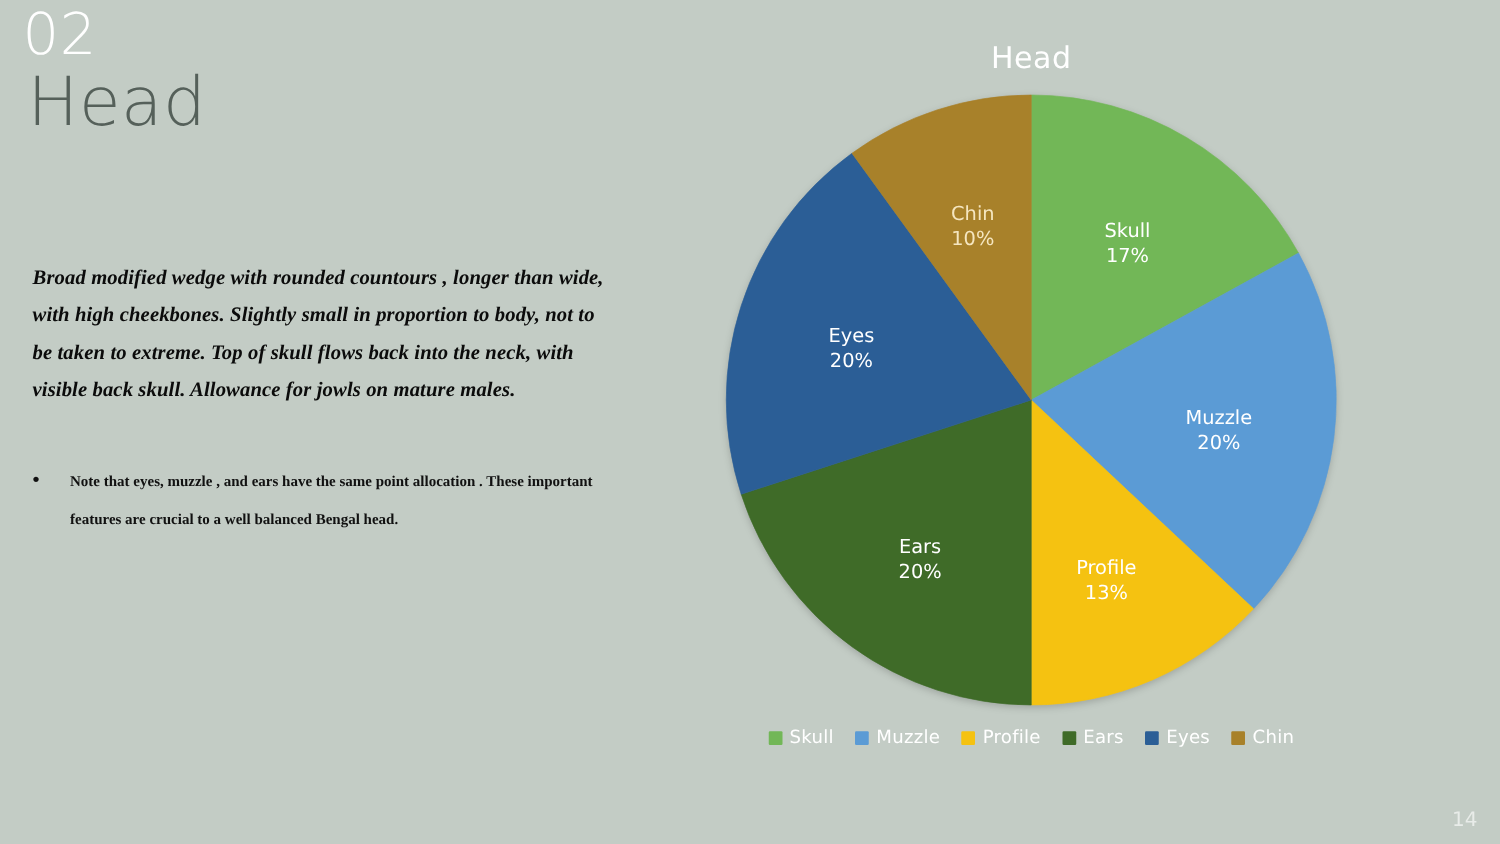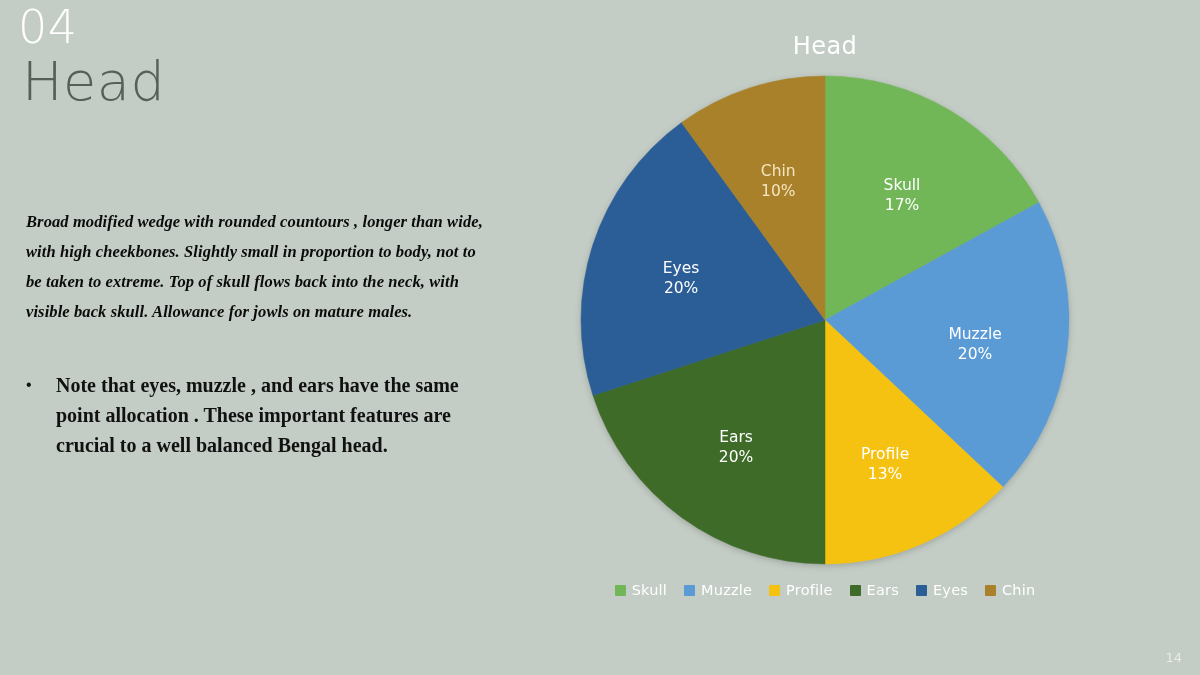--- a/index.html
+++ b/index.html
@@ -74,21 +74,21 @@
     font-size: 16px;
     line-height: 30px;
     color: #111111;
     text-align: left;
     padding-left: 2px;
   }
   .bullet-text {
     flex: 1 1 auto;
     font-family: "Liberation Serif", serif;
     font-weight: bold;
-    font-size: 20px;
+    font-size: 12px;
     line-height: 30px;
     color: #111111;
     padding-left: 4px;
   }
 
   
   .chart-area {
     position: absolute;
     left: 560px;
     top: 10px;
@@ -157,30 +157,30 @@
     font-size: 14.5px;
     color: #ffffff;
     letter-spacing: 0.2px;
   }
 
   .page-number {
     position: absolute;
     right: 18px;
     bottom: 10px;
     font-family: "DejaVu Sans", sans-serif;
-    font-size: 13px;
+    font-size: 16px;
     color: rgba(255,255,255,0.62);
   }
 </style>
 </head>
 <body>
 
 <div class="slide">
 
-  <div class="section-number">04</div>
+  <div class="section-number">02</div>
 
   <div class="section-title">Head</div>
 
   <div class="body-paragraph">Broad modified wedge with rounded countours , longer than wide, with high cheekbones. Slightly small in proportion to body, not to be taken to extreme. Top of skull flows back into the neck, with visible back skull. Allowance for jowls on mature males.</div>
 
   <div class="bullet-block">
     <div class="bullet-dot">•</div>
     <div class="bullet-text">Note that eyes, muzzle , and ears have the same point allocation . These important features are crucial to a well balanced Bengal head.</div>
   </div>
 

